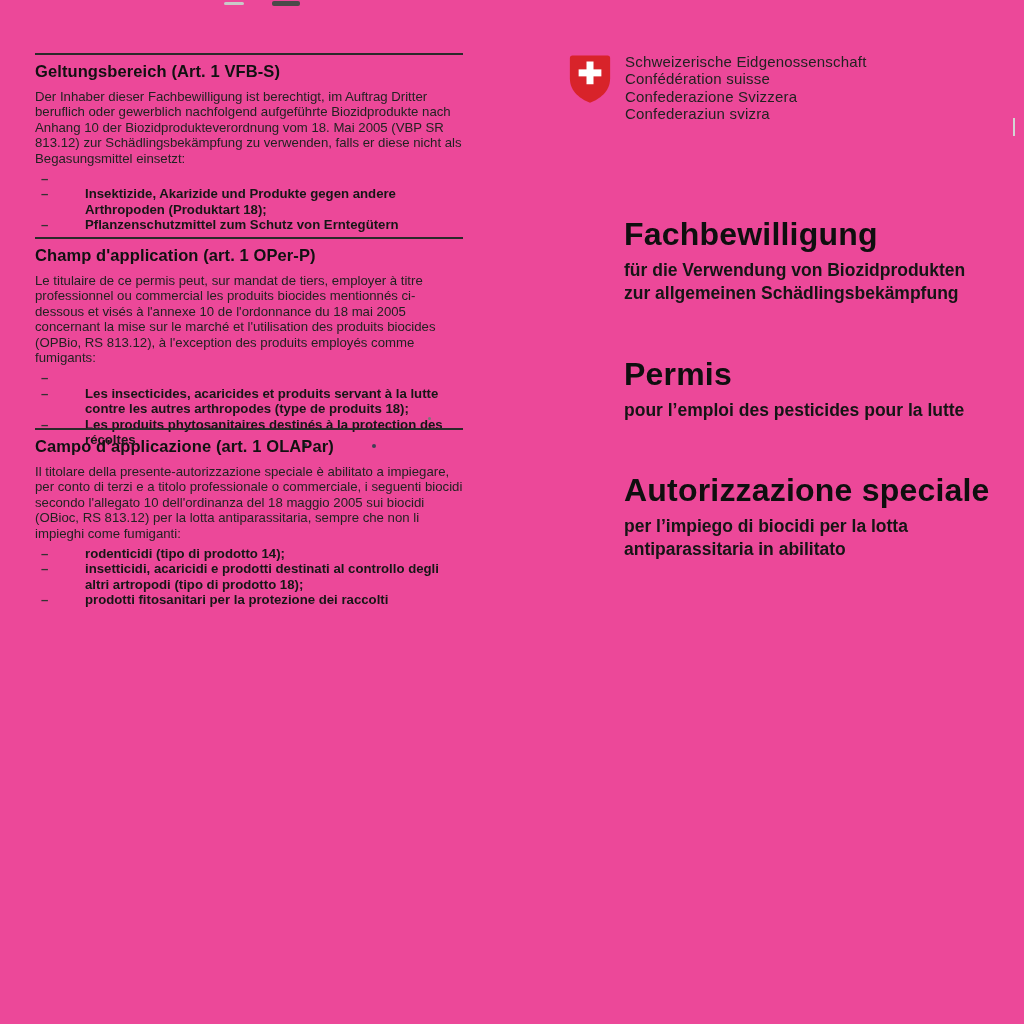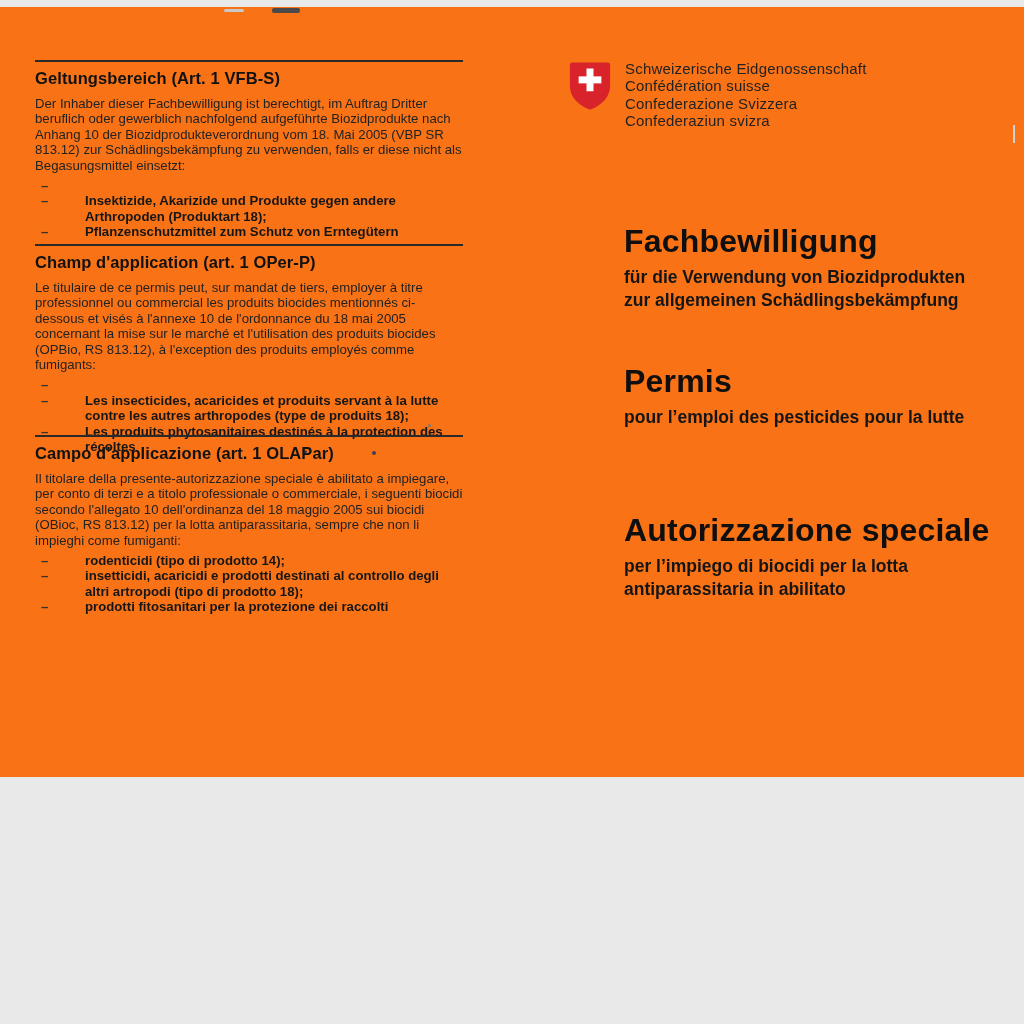--- a/index.html
+++ b/index.html
@@ -1,23 +1,23 @@
 <!DOCTYPE html>
 <html><head>
 <meta charset="utf-8">
 <style>
   html,body{margin:0;padding:0;background:#e9e9e9;}
   .page{
     position:relative;
-    width:1024px;height:770px;
-    background:#f97316;
+    width:1024px;height:1024px;
+    background:#ec4899;
     font-family:"Liberation Sans","DejaVu Sans",sans-serif;
     color:#1c1c1c;
     overflow:hidden;
-    margin:7px auto;
+    margin:0 auto;
   }
   
   .scan-dash-dark{position:absolute;left:272px;top:1px;width:28px;height:5px;background:#4a4a4a;border-radius:2px;}
   .scan-dash-light{position:absolute;left:224px;top:2px;width:20px;height:3px;background:#c9c9c9;border-radius:2px;}
   .scan-edge-line{position:absolute;left:1013px;top:118px;width:2px;height:18px;background:#d4d4d4;}
   .scan-dot{position:absolute;width:4px;height:4px;border-radius:50%;background:#3f3f55;}
   .dot1{left:303px;top:443px;}
   .dot2{left:372px;top:444px;}
   .scan-dot-small{position:absolute;width:3px;height:3px;border-radius:50%;background:#777;}
   .dot3{left:428px;top:417px;}
@@ -43,21 +43,21 @@
   .btext{font-weight:bold;font-size:13.2px;line-height:15.4px;color:#161616;}
 
   
   .fed{position:absolute;left:569px;top:50px;display:flex;align-items:flex-start;}
   .crest{width:42px;height:58px;display:block;}
   .fed-lines{margin-left:14px;padding-top:3px;font-size:15px;line-height:17.4px;color:#222;letter-spacing:.2px;}
 
   .title-block{position:absolute;left:624px;width:380px;}
   .tb1{top:216px;}
   .tb2{top:356px;}
-  .tb3{top:505px;}
+  .tb3{top:472px;}
   .big-title{
     margin:0 0 6px 0;
     font-size:32px;font-weight:bold;color:#0f0f0f;
     letter-spacing:.2px;
   }
   .sub-line{
     font-size:17.5px;font-weight:bold;line-height:22.5px;color:#151515;
   }
 </style>
 </head>

